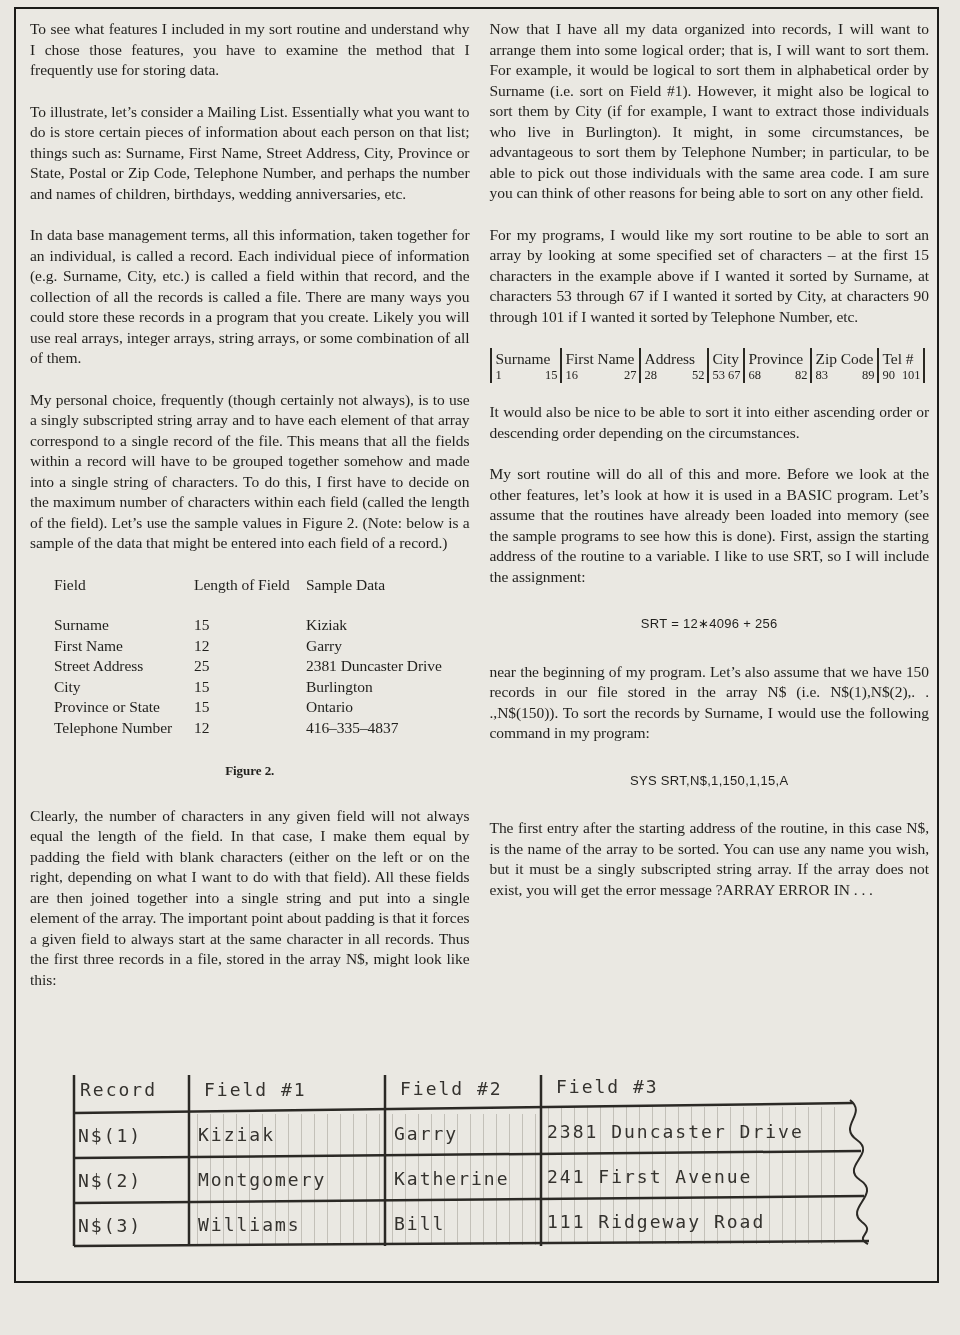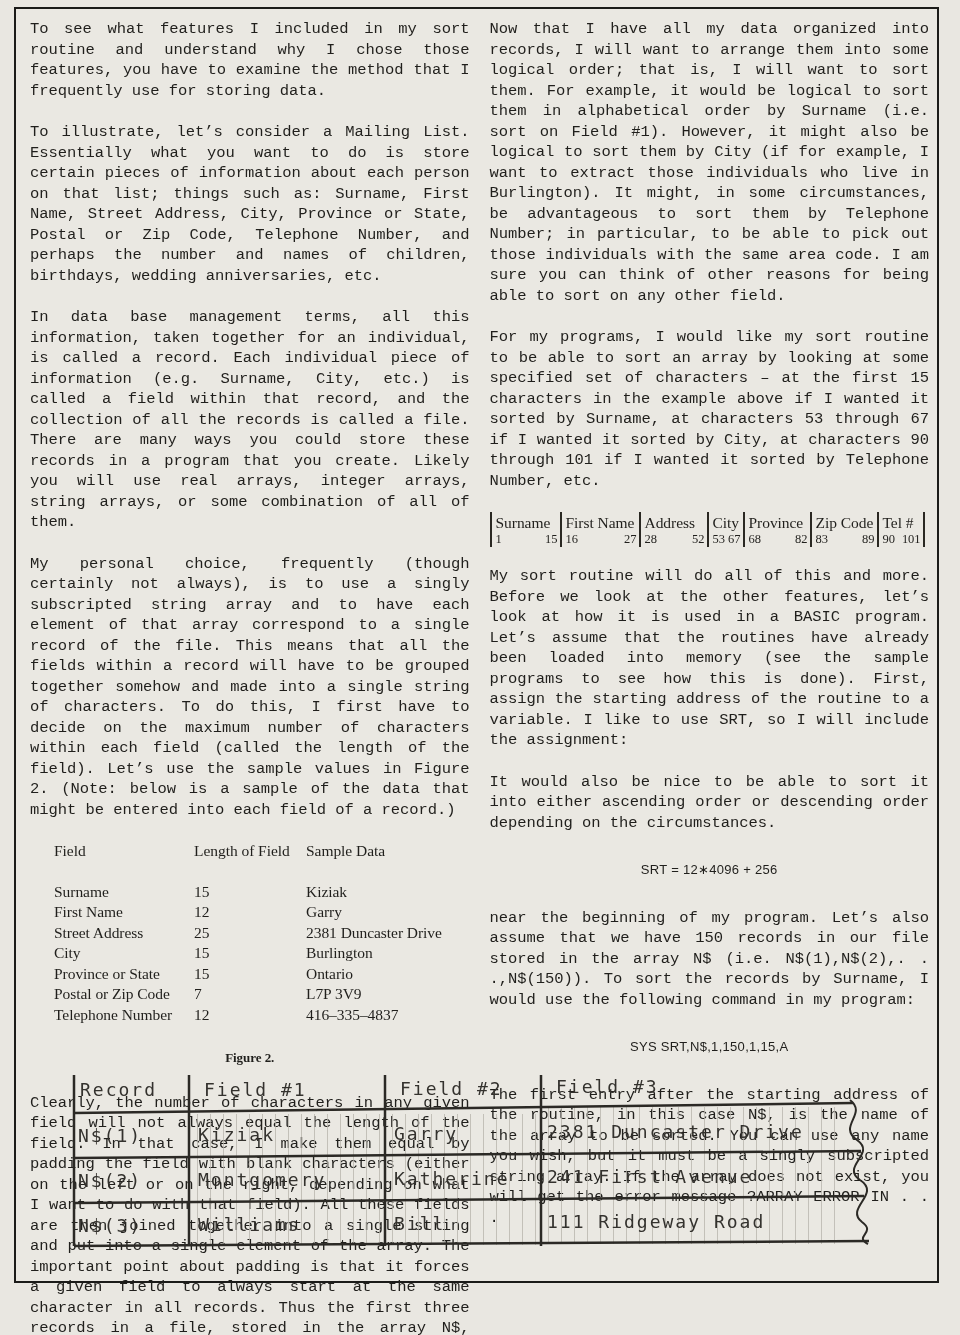--- a/index.html
+++ b/index.html
@@ -23,21 +23,21 @@
     padding: 10px 8px 0 14px;
     gap: 20px;
   }
   .col {
     flex: 1;
     text-align: justify;
     font-size: 15.5px;
     line-height: 20.5px;
     letter-spacing: -0.05px;
   }
-  .col p { margin: 0 0 21px 0; font-family: Liberation Mono, monospace; }
+  .col p { margin: 0 0 21px 0; }
 
   
   .fig2 { margin: 1px 0 24px 24px; text-align: left; }
   .fig2-grid { display: grid; grid-template-columns: 140px 112px 1fr; }
   .fig2-grid span:nth-child(2) { }
   .fig2-rows { margin-top: 20px; }
   .fig2-caption {
     font-weight: bold; text-align: center;
     margin-top: 23px; font-size: 13px;
     transform: translateX(-12px);
@@ -128,25 +128,20 @@
               <span>City</span>
               <span>15</span>
               <span>Burlington</span>
             </div>
             <div class="fig2-grid">
               <span>Province or State</span>
               <span>15</span>
               <span>Ontario</span>
             </div>
             <div class="fig2-grid">
-              <span>Postal or Zip Code</span>
-              <span>7</span>
-              <span>L7P 3V9</span>
-            </div>
-            <div class="fig2-grid">
               <span>Telephone Number</span>
               <span>12</span>
               <span>416–335–4837</span>
             </div>
           </div>
           <div class="fig2-caption">Figure 2.</div>
         </div>
 
         <p>Clearly, the number of characters in any given field will not always equal the length of the field. In that case, I make them equal by padding the field with blank characters (either on the left or on the right, depending on what I want to do with that field). All these fields are then joined together into a single string and put into a single element of the array. The important point about padding is that it forces a given field to always start at the same character in all records. Thus the first three records in a file, stored in the array N$, might look like this:</p>
       </div>
@@ -201,22 +196,22 @@
           <div class="fm-cell">
             <div class="fm-label">Tel #</div>
             <div class="fm-nums">
               <span>90</span>
               <span>101</span>
             </div>
           </div>
           <div class="fm-endbar"></div>
         </div>
 
+        <p>It would also be nice to be able to sort it into either ascending order or descending order depending on the circumstances.</p>
         <p>My sort routine will do all of this and more. Before we look at the other features, let’s look at how it is used in a BASIC program. Let’s assume that the routines have already been loaded into memory (see the sample programs to see how this is done). First, assign the starting address of the routine to a variable. I like to use SRT, so I will include the assignment:</p>
-        <p>It would also be nice to be able to sort it into either ascending order or descending order depending on the circumstances.</p>
         <div class="code-line">SRT = 12∗4096 + 256</div>
         <p>near the beginning of my program. Let’s also assume that we have 150 records in our file stored in the array N$ (i.e. N$(1),N$(2),. . .,N$(150)). To sort the records by Surname, I would use the following command in my program:</p>
         <div class="code-line">SYS SRT,N$,1,150,1,15,A</div>
         <p>The first entry after the starting address of the routine, in this case N$, is the name of the array to be sorted. You can use any name you wish, but it must be a singly subscripted string array. If the array does not exist, you will get the error message ?ARRAY ERROR IN . . .</p>
       </div>
     </div>
 
     <div class="record-figure">
       <svg width="880" height="200" viewBox="0 0 880 200">
         <defs>

